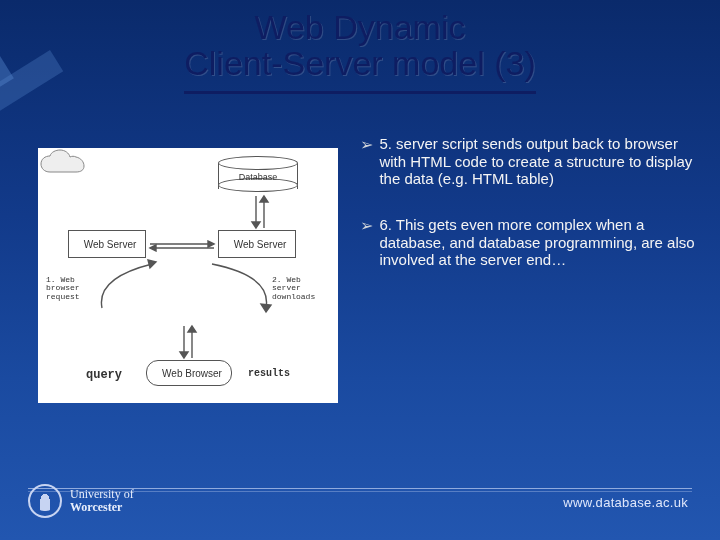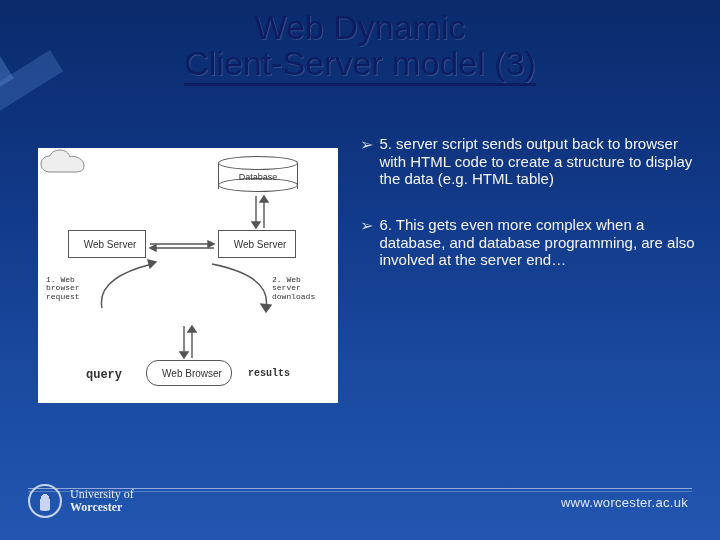--- a/index.html
+++ b/index.html
@@ -19,21 +19,21 @@
     position: absolute; left: 0; right: 0; top: 10px;
     text-align: center;
   }
   .title {
     display: inline-block;
     font-size: 34px;
     line-height: 1.05;
     color: #0e1d62;
     text-shadow: 1px 1px 0 rgba(255,255,255,0.15);
     border-bottom: 3px solid #0e1d62;
-    padding-bottom: 2px;
+    padding-bottom: 10px;
   }
 
   .diagram {
     position: absolute;
     left: 38px; top: 148px;
     width: 300px; height: 255px;
     background: #ffffff;
   }
   .dbox { position: absolute; border: 1px solid #555; background: #fff; font-size: 10px; text-align: center; color: #333; display:flex; align-items:center; justify-content:center;padding-left:6px; }
   .db-cyl { position: absolute; left: 180px; top: 8px; width: 80px; height: 36px; }
@@ -155,15 +155,15 @@
     <div class="rule2"></div>
     <div class="logo">
       <div class="crest">
           <div class="crest-inner"></div>
         </div>
       <div class="uni">
         <div>University of</div>
         <div class="w">Worcester</div>
       </div>
     </div>
-    <div class="url">www.worcester.ac.uk</div>
+    <div class="url">www.database.ac.uk</div>
   </div>
 </div>
 
 </body></html>

